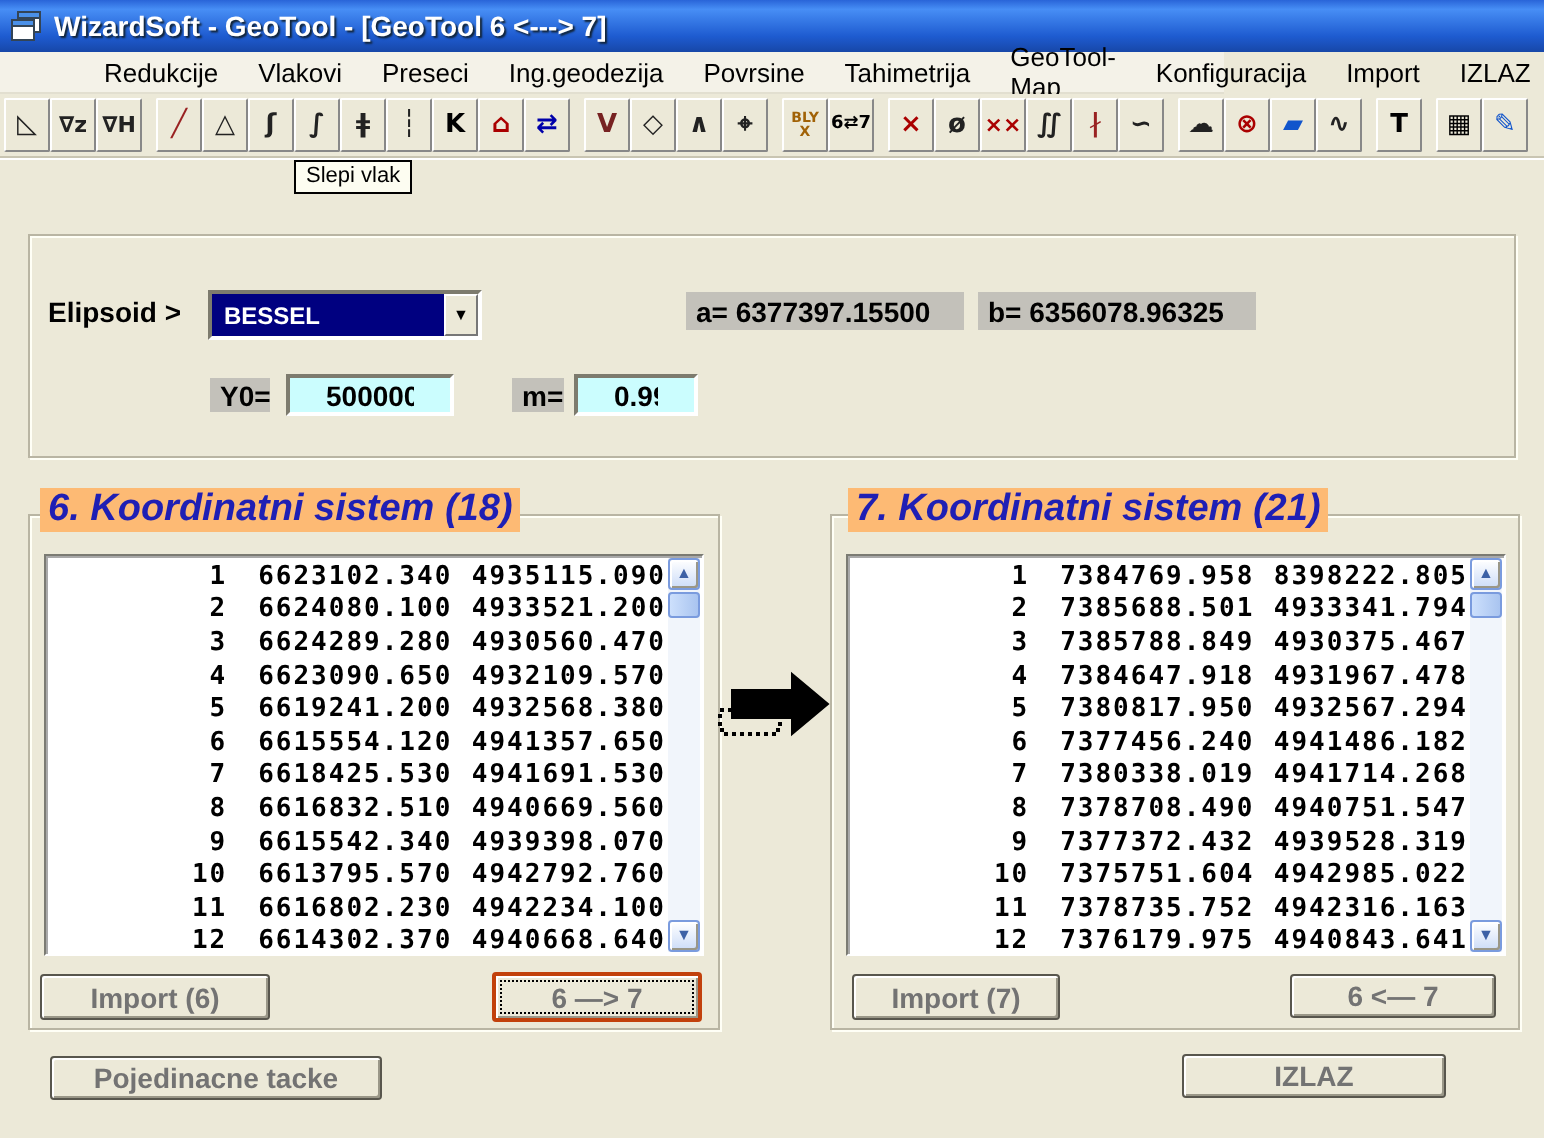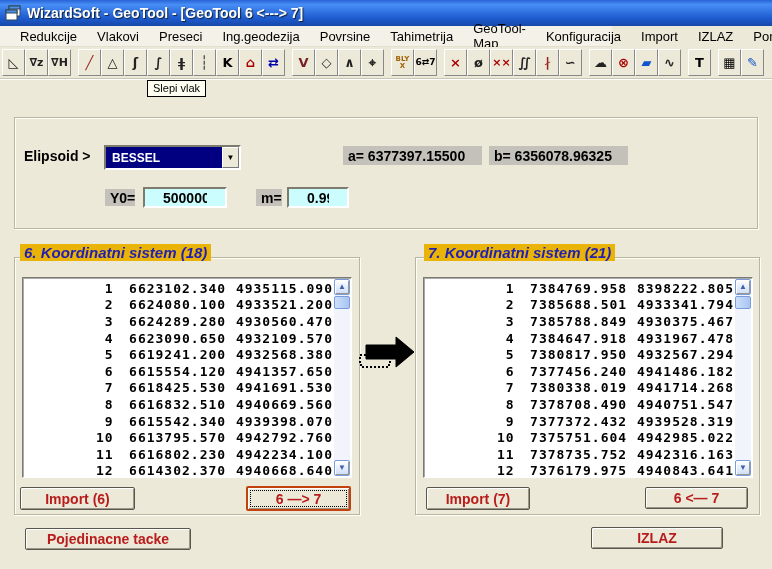--- a/index.html
+++ b/index.html
@@ -7,21 +7,21 @@
   .win{position:relative;width:772px;height:569px;background:#ECE9D8;overflow:hidden;}
 
   
   .titlebar{position:absolute;left:0;top:0;width:772px;height:26px;
     background:linear-gradient(180deg,#2964D8 0%,#478EF5 18%,#1E5BD0 70%,#1747A8 100%);
     display:flex;align-items:center;gap:6px;padding-left:5px;box-sizing:border-box;}
   .titlebar .ttl{color:#fff;font-weight:bold;font-size:14px;text-shadow:1px 1px 1px #123;}
 
   
   .menubar{position:absolute;left:0;top:26px;width:612px;height:21px;background:#F4F2E8;
-    display:flex;align-items:center;border-bottom:1px solid #E2DFD0;box-sizing:border-box;}
+    display:flex;align-items:center;border-bottom:1px solid #E2DFD0;box-sizing:border-box;padding-left:32px;}
   .menu-items{display:flex;align-items:center;}
   .menu-item{font-size:13px;color:#000;padding:2px 10px;cursor:default;}
 
   
   .toolbar{position:absolute;left:0;top:47px;width:772px;height:32px;background:#ECE9D8;
     display:flex;align-items:flex-start;padding:2px 0 0 2px;box-sizing:border-box;
     border-bottom:1px solid #C9C5B2;box-shadow:0 1px 0 #fff;}
   .tb-btn{width:23px;height:27px;margin:0;padding:0;background:#ECE9D8;
     border:1px solid #888;border-top-color:#fff;border-left-color:#fff;
     box-shadow:1px 1px 0 #555 inset 0 0 0 transparent;box-shadow:none;
@@ -30,22 +30,22 @@
     font-size:13px;line-height:13px;cursor:pointer;box-sizing:border-box;border-radius:1px;}
   .tb-btn .glyph{pointer-events:none;font-weight:bold;}
 
   
   .tooltip{position:absolute;left:147px;top:80px;background:#FDFDF1;border:1px solid #000;
     font-size:11px;padding:1px 5px 2px 5px;color:#000;z-index:5;}
 
   
   .groupbox{position:absolute;border:1px solid #B9B5A3;box-shadow:inset 1px 1px 0 #FFFFF6, 1px 1px 0 #FFFFF6;
     background:#ECE9D8;box-sizing:border-box;}
-  .grouptitle{position:absolute;font-size:15px;font-weight:bold;font-style:italic;color:#1F1FB4;
-    background:#eab308;padding:0 4px;white-space:nowrap;z-index:2;}
+  .grouptitle{position:absolute;font-size:19px;font-weight:bold;font-style:italic;color:#1F1FB4;
+    background:#fdba74;padding:0 4px;white-space:nowrap;z-index:2;}
 
   
   .lbl-bold{position:absolute;font-size:14px;font-weight:bold;color:#000;}
   .combo{position:absolute;background:#000080;border:2px solid;border-color:#7d7b6e #fff #fff #7d7b6e;
     display:flex;align-items:center;box-sizing:border-box;cursor:pointer;}
   .combo .sel{color:#fff;font-weight:bold;font-size:12px;padding-left:6px;flex:1;}
   .combo .drop{width:17px;height:100%;background:#ECE9D8;border:1px solid #fff;
     border-right-color:#777;border-bottom-color:#777;display:flex;align-items:center;justify-content:center;
     font-size:8px;color:#000;box-sizing:border-box;cursor:pointer;}
   .gray-label{position:absolute;background:#C3C1BA;color:#000;font-weight:bold;font-size:14px;
@@ -70,21 +70,21 @@
     background:linear-gradient(180deg,#FFFFFF,#CCDCF8);border:1px solid #7A9BDE;border-radius:2px;
     color:#3D61A6;font-size:8px;line-height:14px;text-align:center;cursor:pointer;}
   .sb .up{top:0;}
   .sb .down{bottom:0;}
   .sb .thumb{position:absolute;left:0;top:17px;width:16px;height:13px;box-sizing:border-box;
     background:linear-gradient(90deg,#CDE0FC,#A9C4F0);border:1px solid #7A9BDE;border-radius:2px;cursor:pointer;}
 
   
   .btn{position:absolute;background:#ECE9D8;border:1px solid #58564d;border-radius:2px;
     box-shadow:inset 1px 1px 0 #FFFFFF, inset -1px -1px 0 #9a9788;
-    font-weight:bold;font-size:14px;color:#b91c1c;display:flex;align-items:center;justify-content:center;
+    font-weight:bold;font-size:14px;color:#737373;display:flex;align-items:center;justify-content:center;
     box-sizing:border-box;cursor:pointer;font-family:"Liberation Sans",sans-serif;}
   .btn.default{border:2px solid #c2410c;}
   .btn.focused{outline:1px dotted #000;outline-offset:-5px;}
 </style>
 </head>
 <body>
 
 <div class="win">
 
   <div class="titlebar">

